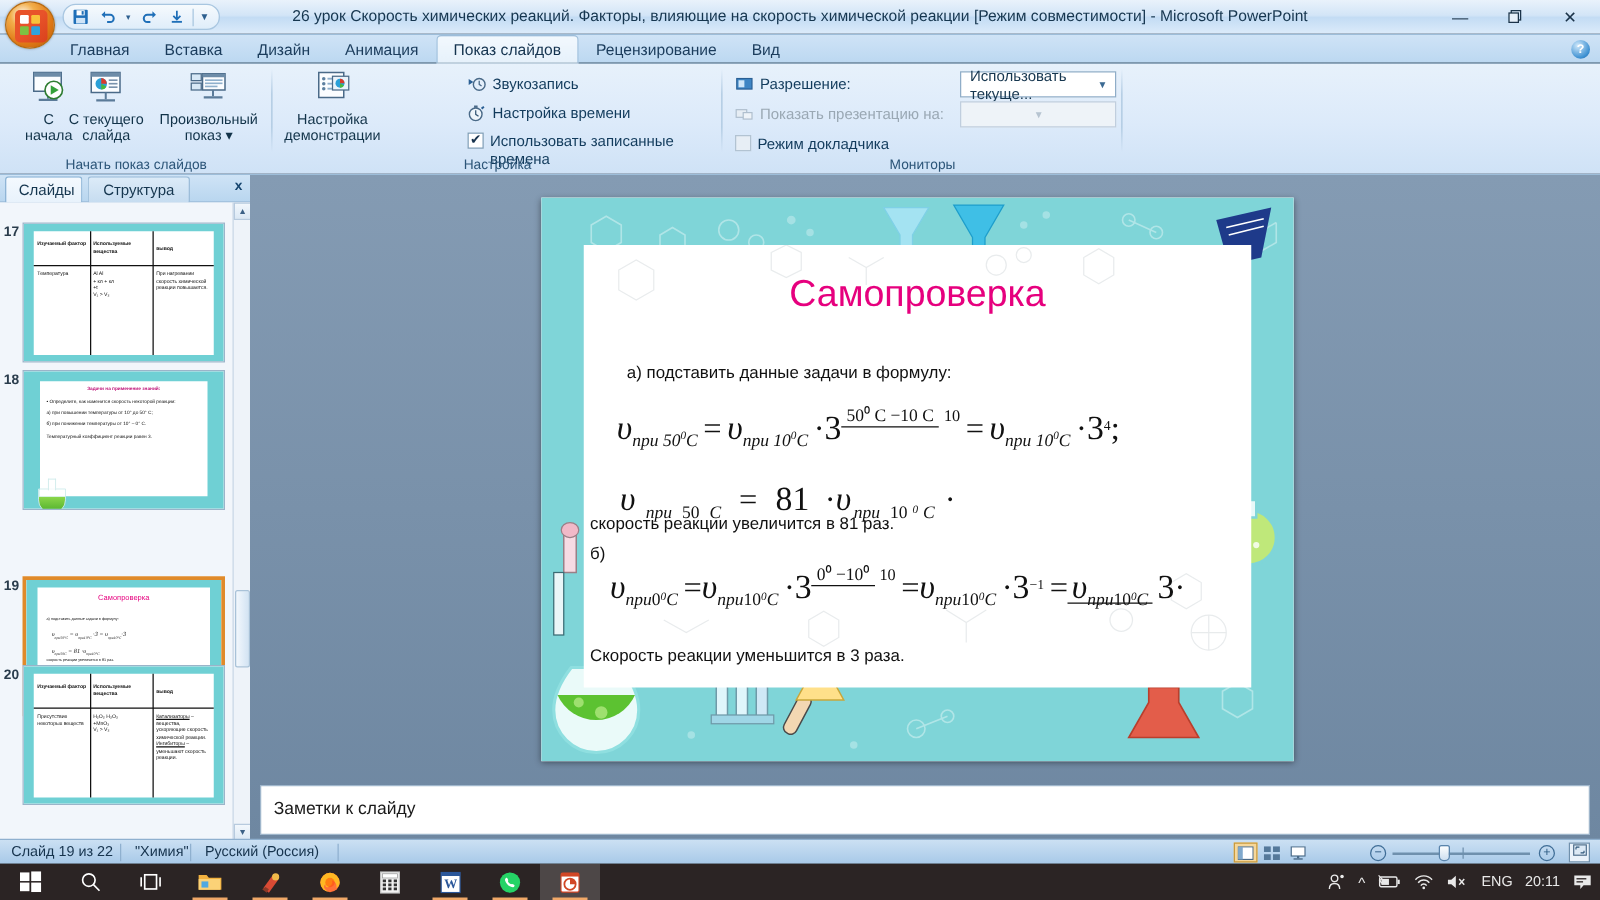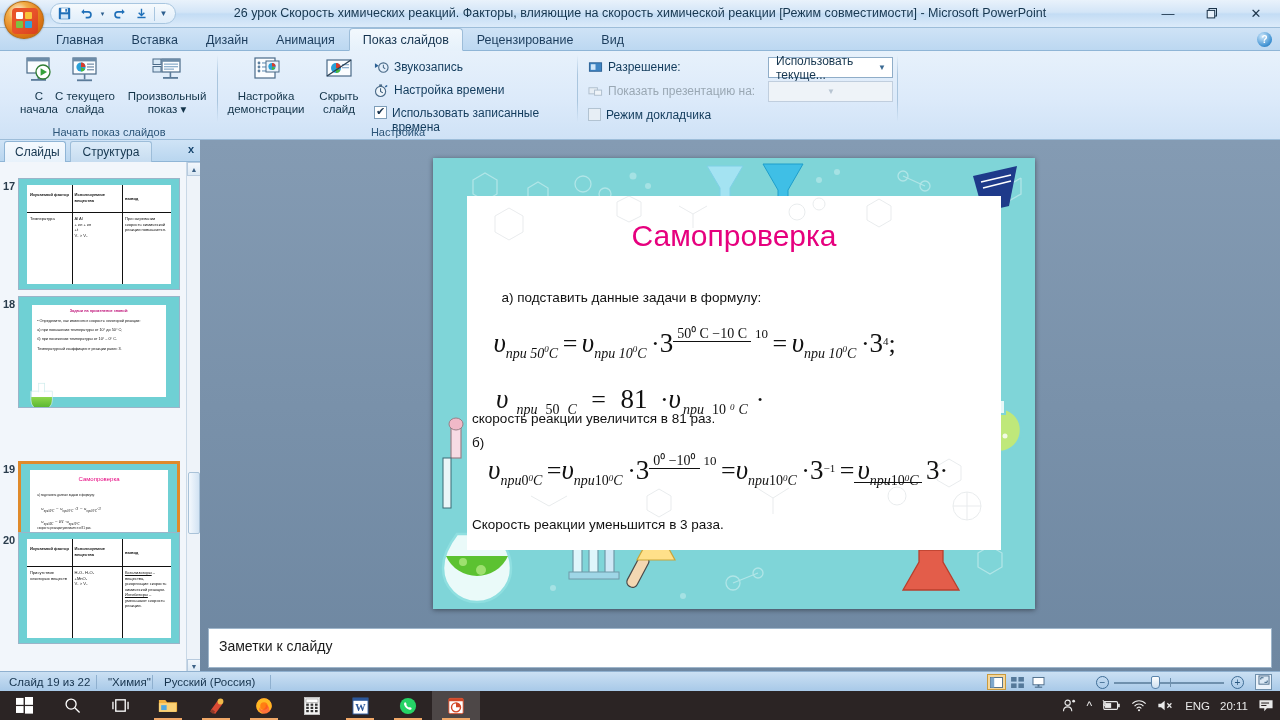--- a/index.html
+++ b/index.html
@@ -476,35 +476,20 @@
             <rect x="17" y="6" width="13" height="11" fill="#eaf3fb" stroke="#4a6a88" stroke-width="1"></rect>
             <circle cx="23" cy="11.5" r="3.6" fill="#2aa0d8"></circle>
             <path d="M23 11.5 23 7.9A3.6 3.6 0 0 1 26.6 11.5z" fill="#d93b2b"></path>
             <path d="M23 11.5 26.2 13.3A3.6 3.6 0 0 1 23 15.1z" fill="#49b83c"></path>
           </svg>
         </div>
         <div class="lbl"><span>Настройка</span><br>
           <span>демонстрации</span></div>
       </div>
 
-      <div class="bigbtn" style="left:92px; width:58px;">
-        <div class="icon-box">
-          <svg width="34" height="32" viewBox="0 0 34 32">
-            <rect x="5" y="5" width="24" height="16" fill="#fbfdff" stroke="#4a6a88" stroke-width="1.2"></rect>
-            <circle cx="14" cy="13" r="5" fill="#2aa0d8"></circle>
-            <path d="M14 13 14 8A5 5 0 0 1 19 13z" fill="#d93b2b"></path>
-            <path d="M14 13 18.4 15.5A5 5 0 0 1 14 18z" fill="#49b83c"></path>
-            <rect x="20" y="9" width="7" height="1.3" fill="#8fb0cc"></rect>
-            <rect x="20" y="12" width="7" height="1.3" fill="#8fb0cc"></rect>
-            <line x1="5" y1="21" x2="29" y2="5" stroke="#2b3f52" stroke-width="1.4"></line>
-          </svg>
-        </div>
-        <div class="lbl"><span>Скрыть</span><br>
-          <span>слайд</span></div>
-      </div>
 
       <div class="smallrow" style="left:156px; top:9px;">
         <span class="mini-ico">
           <svg width="15" height="15" viewBox="0 0 16 16">
               <path d="M1 3.5 5 6 1 8.5z" fill="#2a5f94"></path>
               <circle cx="10" cy="8" r="5" fill="none" stroke="#4a6a88" stroke-width="1.2"></circle>
               <path d="M10 5v3l2 1.4" stroke="#4a6a88" stroke-width="1.1" fill="none"></path>
             </svg>
         </span>
         <span>Звукозапись</span>
@@ -558,20 +543,21 @@
       <div class="combo dim" style="position:absolute; left:190px; top:30px; width:125px;">
         <span></span>
         <span class="carat" style="color:#b7c4d1">▼</span>
       </div>
 
       <div class="smallrow" style="left:10px; top:57px;">
         <span class="cbx grey"></span>
         <span>Режим докладчика</span>
       </div>
 
+      <div class="glabel">Мониторы</div>
       <div class="gdivider"></div>
     </div>
   </div>
 
   <div class="leftpanel">
     <div class="panel-tabs">
       <div class="ptab active" style="left:4px; width:62px; text-align:center;">Слайды</div>
       <div class="ptab inactive" style="left:70px; width:82px; text-align:center;">Структура</div>
       <div class="ptab-close">x</div>
     </div>

